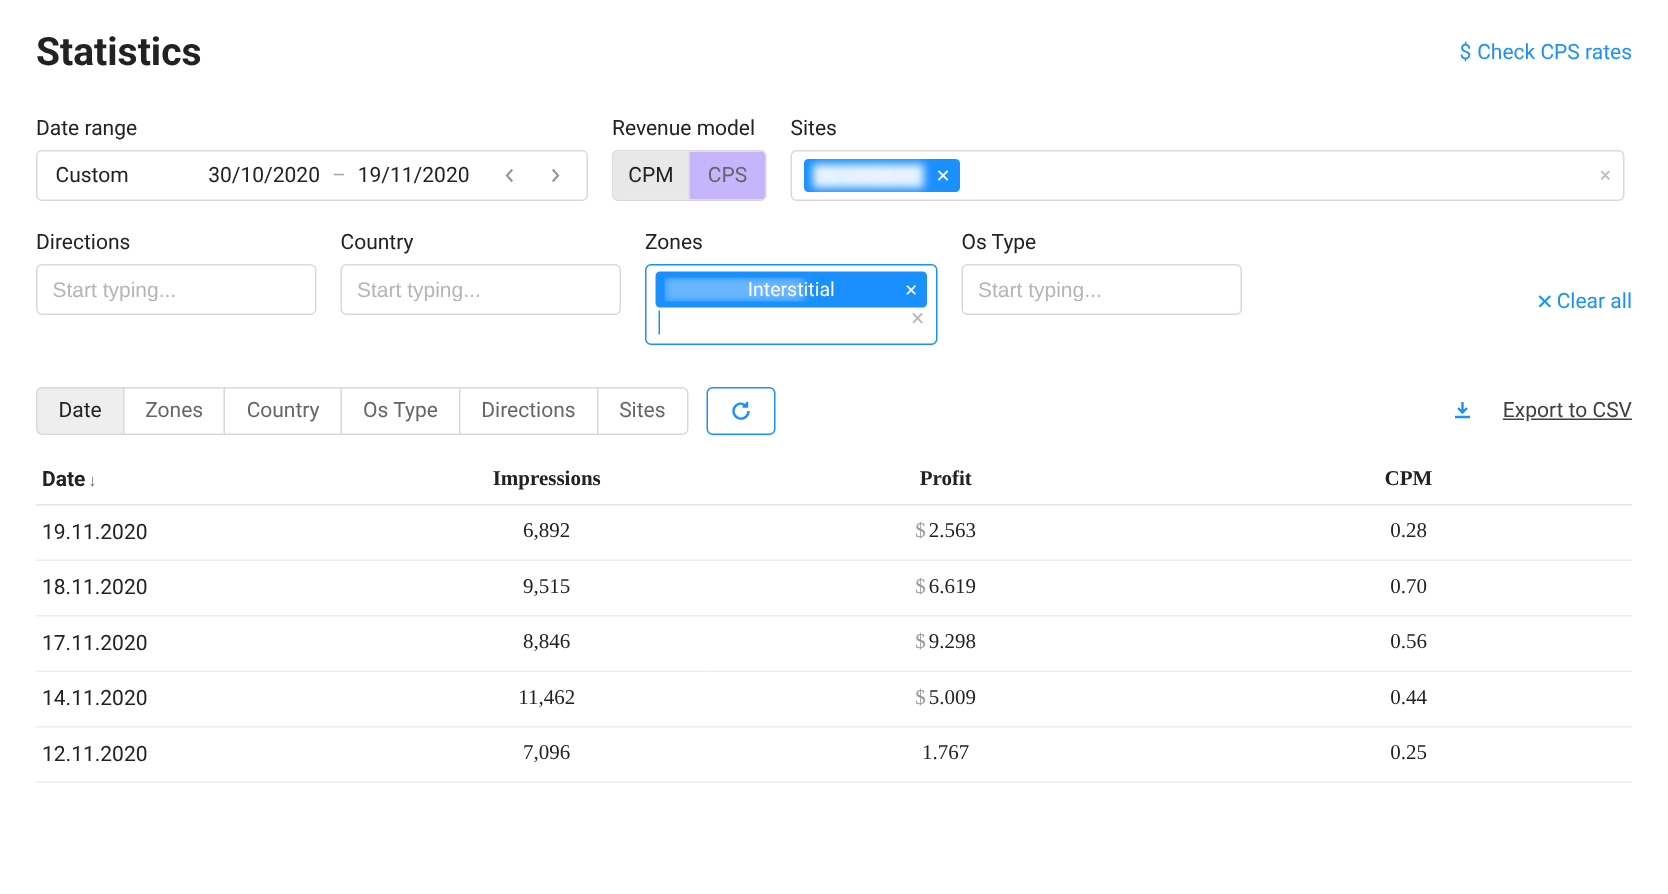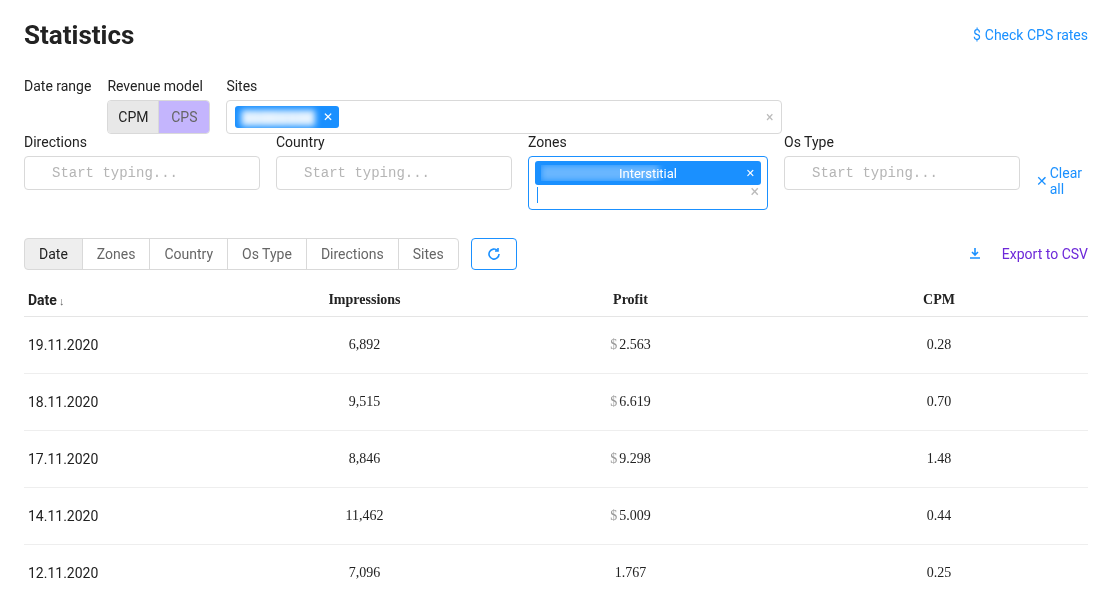--- a/index.html
+++ b/index.html
@@ -1,77 +1,95 @@
 <!DOCTYPE html>
 <html><head>
   <meta charset="utf-8">
   <style>
     * { box-sizing: border-box; margin: 0; padding: 0; }
     body { font-family: -apple-system, BlinkMacSystemFont, "Segoe UI", Roboto, Arial, sans-serif; background: #fff; color: #222; padding: 20px 24px; font-size: 14px; }
     .header-row { display: flex; justify-content: space-between; align-items: center; margin-bottom: 28px; }
     .page-title { font-size: 26px; font-weight: 700; }
     .link-blue { color: #1a90ff; font-size: 14px; display: inline-flex; align-items: center; gap: 4px; cursor: pointer; }
-    .filters-row1 { display: flex; gap: 16px; }
+    .filters-row1 { display: flex; gap: 16px; margin-bottom: 20px; }
     .filter-block { display: flex; flex-direction: column; gap: 6px; }
     .filter-label { font-size: 14px; color: #222; }
     .date-box { display: flex; align-items: center; border: 1px solid #d9d9d9; border-radius: 4px; height: 34px; width: 368px; padding: 0 6px 0 12px; }
     .date-custom { flex: 0 0 auto; margin-right: auto; }
     .date-sep { color: #aaa; margin: 0 8px; }
     .nav-arrows { display: flex; margin-left: 12px; }
     .nav-btn { width: 30px; height: 30px; display: flex; align-items: center; justify-content: center; color: #999; cursor: pointer; }
     .seg-group { display: flex; border: 1px solid #d9d9d9; border-radius: 4px; overflow: hidden; height: 34px; width: 103px; }
     .seg-btn { flex: 1; display: flex; align-items: center; justify-content: center; font-size: 14px; cursor: pointer; background: #c4b5fd; color: #666; }
     .seg-btn.active { background: #e8e8e8; color: #222; border-right: 1px solid #d9d9d9; }
     .sites-box { width: 556px; height: 34px; border: 1px solid #d9d9d9; border-radius: 4px; display: flex; align-items: center; padding: 0 8px; }
     .chip { background: #1a90ff; color: #fff; border-radius: 3px; height: 22px; display: inline-flex; align-items: center; padding: 0 6px; gap: 8px; font-size: 13px; }
     .chip-blur { filter: blur(3px); opacity: 0.9; }
     .chip-x { cursor: pointer; font-size: 12px; }
     .clear-x { margin-left: auto; color: #bbb; cursor: pointer; }
     .filters-row2 { display: flex; gap: 16px; align-items: flex-start; margin-bottom: 28px; }
-    .text-input { width: 236px; height: 34px; border: 1px solid #d9d9d9; border-radius: 4px; padding: 0 27px; font-size: 14px; font-family: Liberation Mono, monospace; }
+    .text-input { width: 187px; height: 34px; border: 1px solid #d9d9d9; border-radius: 4px; padding: 0 10px; font-size: 14px; }
     .text-input::placeholder { color: #b5b5b5; }
-    .zones-box { width: 240px; border: 1px solid #1a90ff; border-radius: 4px; padding: 4px 6px; position: relative; min-height: 54px; }
+    .zones-box { width: 195px; border: 1px solid #1a90ff; border-radius: 4px; padding: 4px 6px; position: relative; min-height: 54px; }
     .zones-chip { background: #1a90ff; color: #fff; border-radius: 3px; height: 24px; display: flex; align-items: center; padding: 0 6px; font-size: 13px; position: relative; margin-bottom: 2px; }
     .zones-chip-text-blur { position: absolute; left: 6px; right: 6px; top: 4px; bottom: 4px; overflow: hidden; }
     .zones-chip-blur-left { position:absolute; left:0; top:0; bottom:0; width:55%; background: rgba(255,255,255,0.35); filter: blur(3px); }
     .zones-chip-label { position: absolute; left: 50%; transform: translateX(-50%); }
     .zones-chip-x { position: absolute; right: 6px; font-size: 11px; cursor:pointer; }
     .zones-clear { position: absolute; right: 8px; bottom: 8px; color: #bbb; cursor:pointer; font-size: 16px; }
     .zones-cursor { width: 50px; height: 16px; border-left: 1px solid #1a90ff; margin-left: 2px; }
     .clear-all { color: #1a90ff; font-size: 14px; display: inline-flex; align-items: center; gap: 2px; margin-left: auto; cursor: pointer; align-self: center; margin-top: 18px; }
     .tabs-row { display: flex; align-items: center; margin-bottom: 14px; }
     .tabs-group { display: flex; }
     .tab { border: 1px solid #d9d9d9; height: 32px; padding: 0 14px; display: flex; align-items: center; color: #666; font-size: 14px; cursor: pointer; background:#fff; margin-left:-1px; }
     .tab:first-child { border-radius: 4px 0 0 4px; margin-left:0; }
     .tab:last-child { border-radius: 0 4px 4px 0; }
     .tab.active { background: #eee; color: #222; }
     .refresh-btn { margin-left: 12px; width: 46px; height: 32px; border: 1px solid #1a90ff; border-radius: 4px; display:flex; align-items:center; justify-content:center; color:#1a90ff; cursor:pointer; }
-    .export-link { margin-left: auto; color:#6d28d9; font-size:14px; display:inline-flex; align-items:center; gap:20px; cursor:pointer; }
+    .export-link { margin-left: auto; color:#404040; font-size:14px; display:inline-flex; align-items:center; gap:20px; cursor:pointer;text-decoration:underline; }
     table { width: 100%; border-collapse: collapse; }
     th { text-align: left; font-weight: 700; padding: 8px 4px; border-bottom: 1px solid #e5e5e5; font-size: 14px; }
     th.right, td.right { text-align: center; font-family: Liberation Serif, serif; }
-    td { padding: 20px 4px; border-bottom: 1px solid #eee; font-size: 14px; }
+    td { padding: 10px 4px; border-bottom: 1px solid #eee; font-size: 14px; }
     .sort-arrow { font-size: 11px; color:#666; margin-left:2px; }
     .dollar { color: #999; margin-right: 2px; }
     svg { display: block; }
   </style>
 </head>
 <body>
 
 <div class="header-row">
   <h1 class="page-title">Statistics</h1>
   <a class="link-blue">
     <span>$</span>
     <span>Check CPS rates</span>
   </a>
 </div>
 
 <div class="filters-row1">
   <div class="filter-block">
     <div class="filter-label">Date range</div>
+    <div class="date-box">
+      <span class="date-custom">Custom</span>
+      <span>30/10/2020</span>
+      <span class="date-sep">–</span>
+      <span>19/11/2020</span>
+      <div class="nav-arrows">
+        <div class="nav-btn">
+          <svg width="10" height="10" viewBox="0 0 10 10">
+              <path d="M6.5 1 L3 5 L6.5 9" stroke="#999" stroke-width="1.5" fill="none"></path>
+            </svg>
+        </div>
+        <div class="nav-btn">
+          <svg width="10" height="10" viewBox="0 0 10 10">
+              <path d="M3.5 1 L7 5 L3.5 9" stroke="#999" stroke-width="1.5" fill="none"></path>
+            </svg>
+        </div>
+      </div>
+    </div>
   </div>
 
   <div class="filter-block">
     <div class="filter-label">Revenue model</div>
     <div class="seg-group">
       <div class="seg-btn active">CPM</div>
       <div class="seg-btn">CPS</div>
     </div>
   </div>
 
@@ -164,21 +182,21 @@
       <tr>
         <td>18.11.2020</td>
         <td class="right">9,515</td>
         <td class="right"><span class="dollar">$</span>6.619</td>
         <td class="right">0.70</td>
       </tr>
       <tr>
         <td>17.11.2020</td>
         <td class="right">8,846</td>
         <td class="right"><span class="dollar">$</span>9.298</td>
-        <td class="right">1.48</td>
+        <td class="right">0.56</td>
       </tr>
       <tr>
         <td>14.11.2020</td>
         <td class="right">11,462</td>
         <td class="right"><span class="dollar">$</span>5.009</td>
         <td class="right">0.44</td>
       </tr>
       <tr>
         <td>12.11.2020</td>
         <td class="right">7,096</td>

